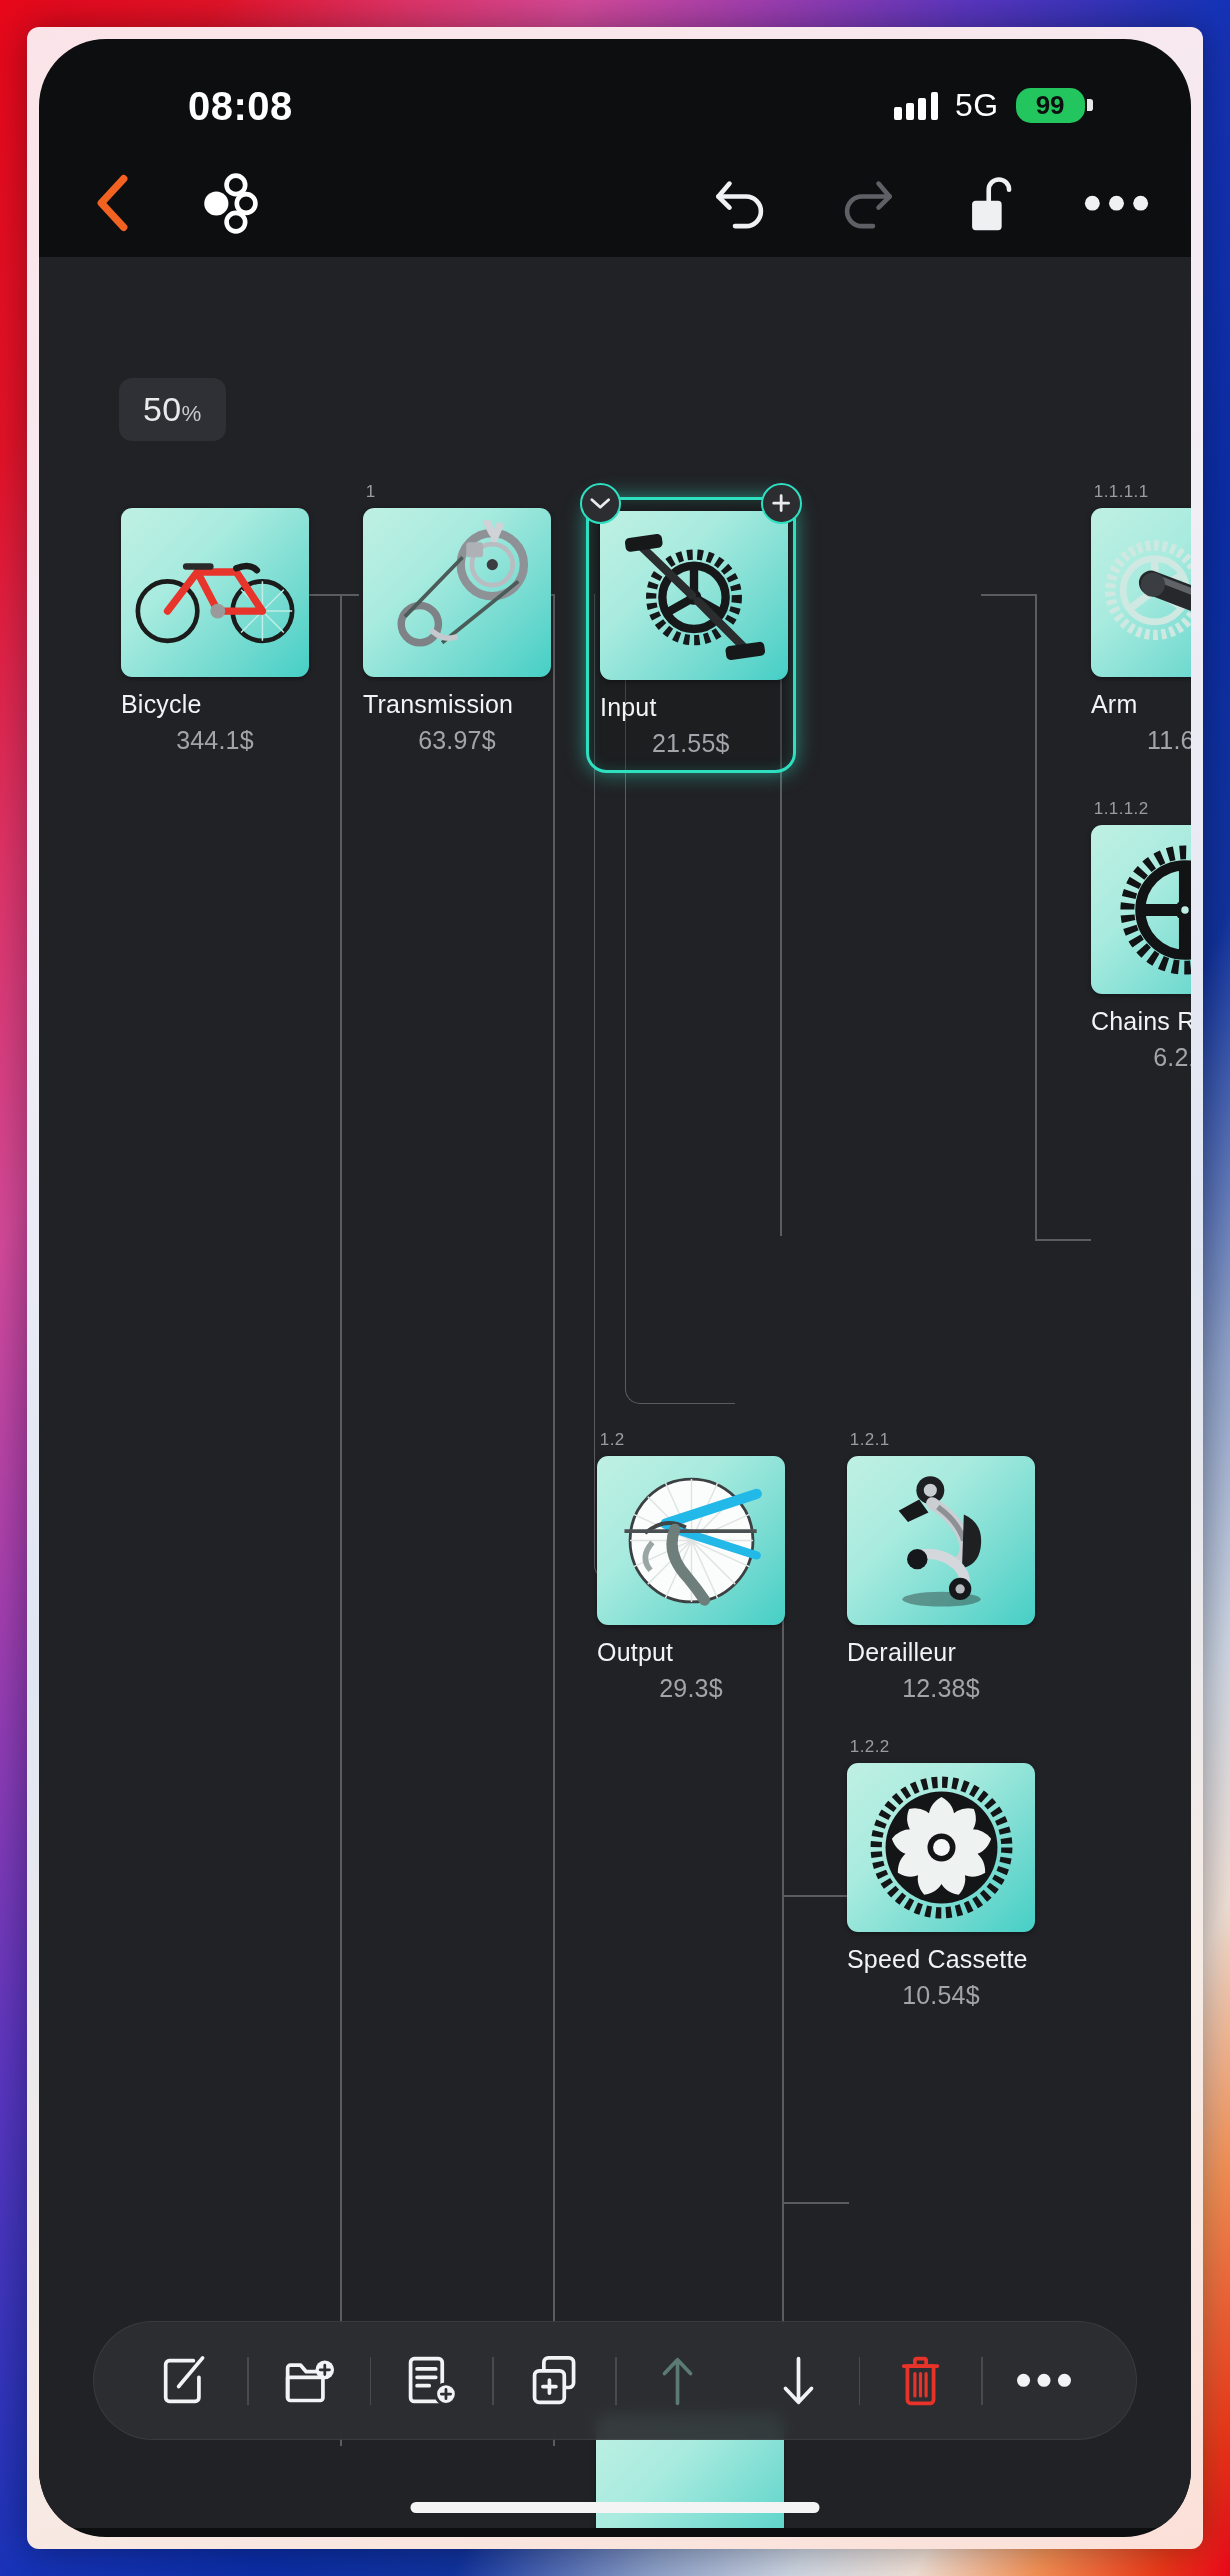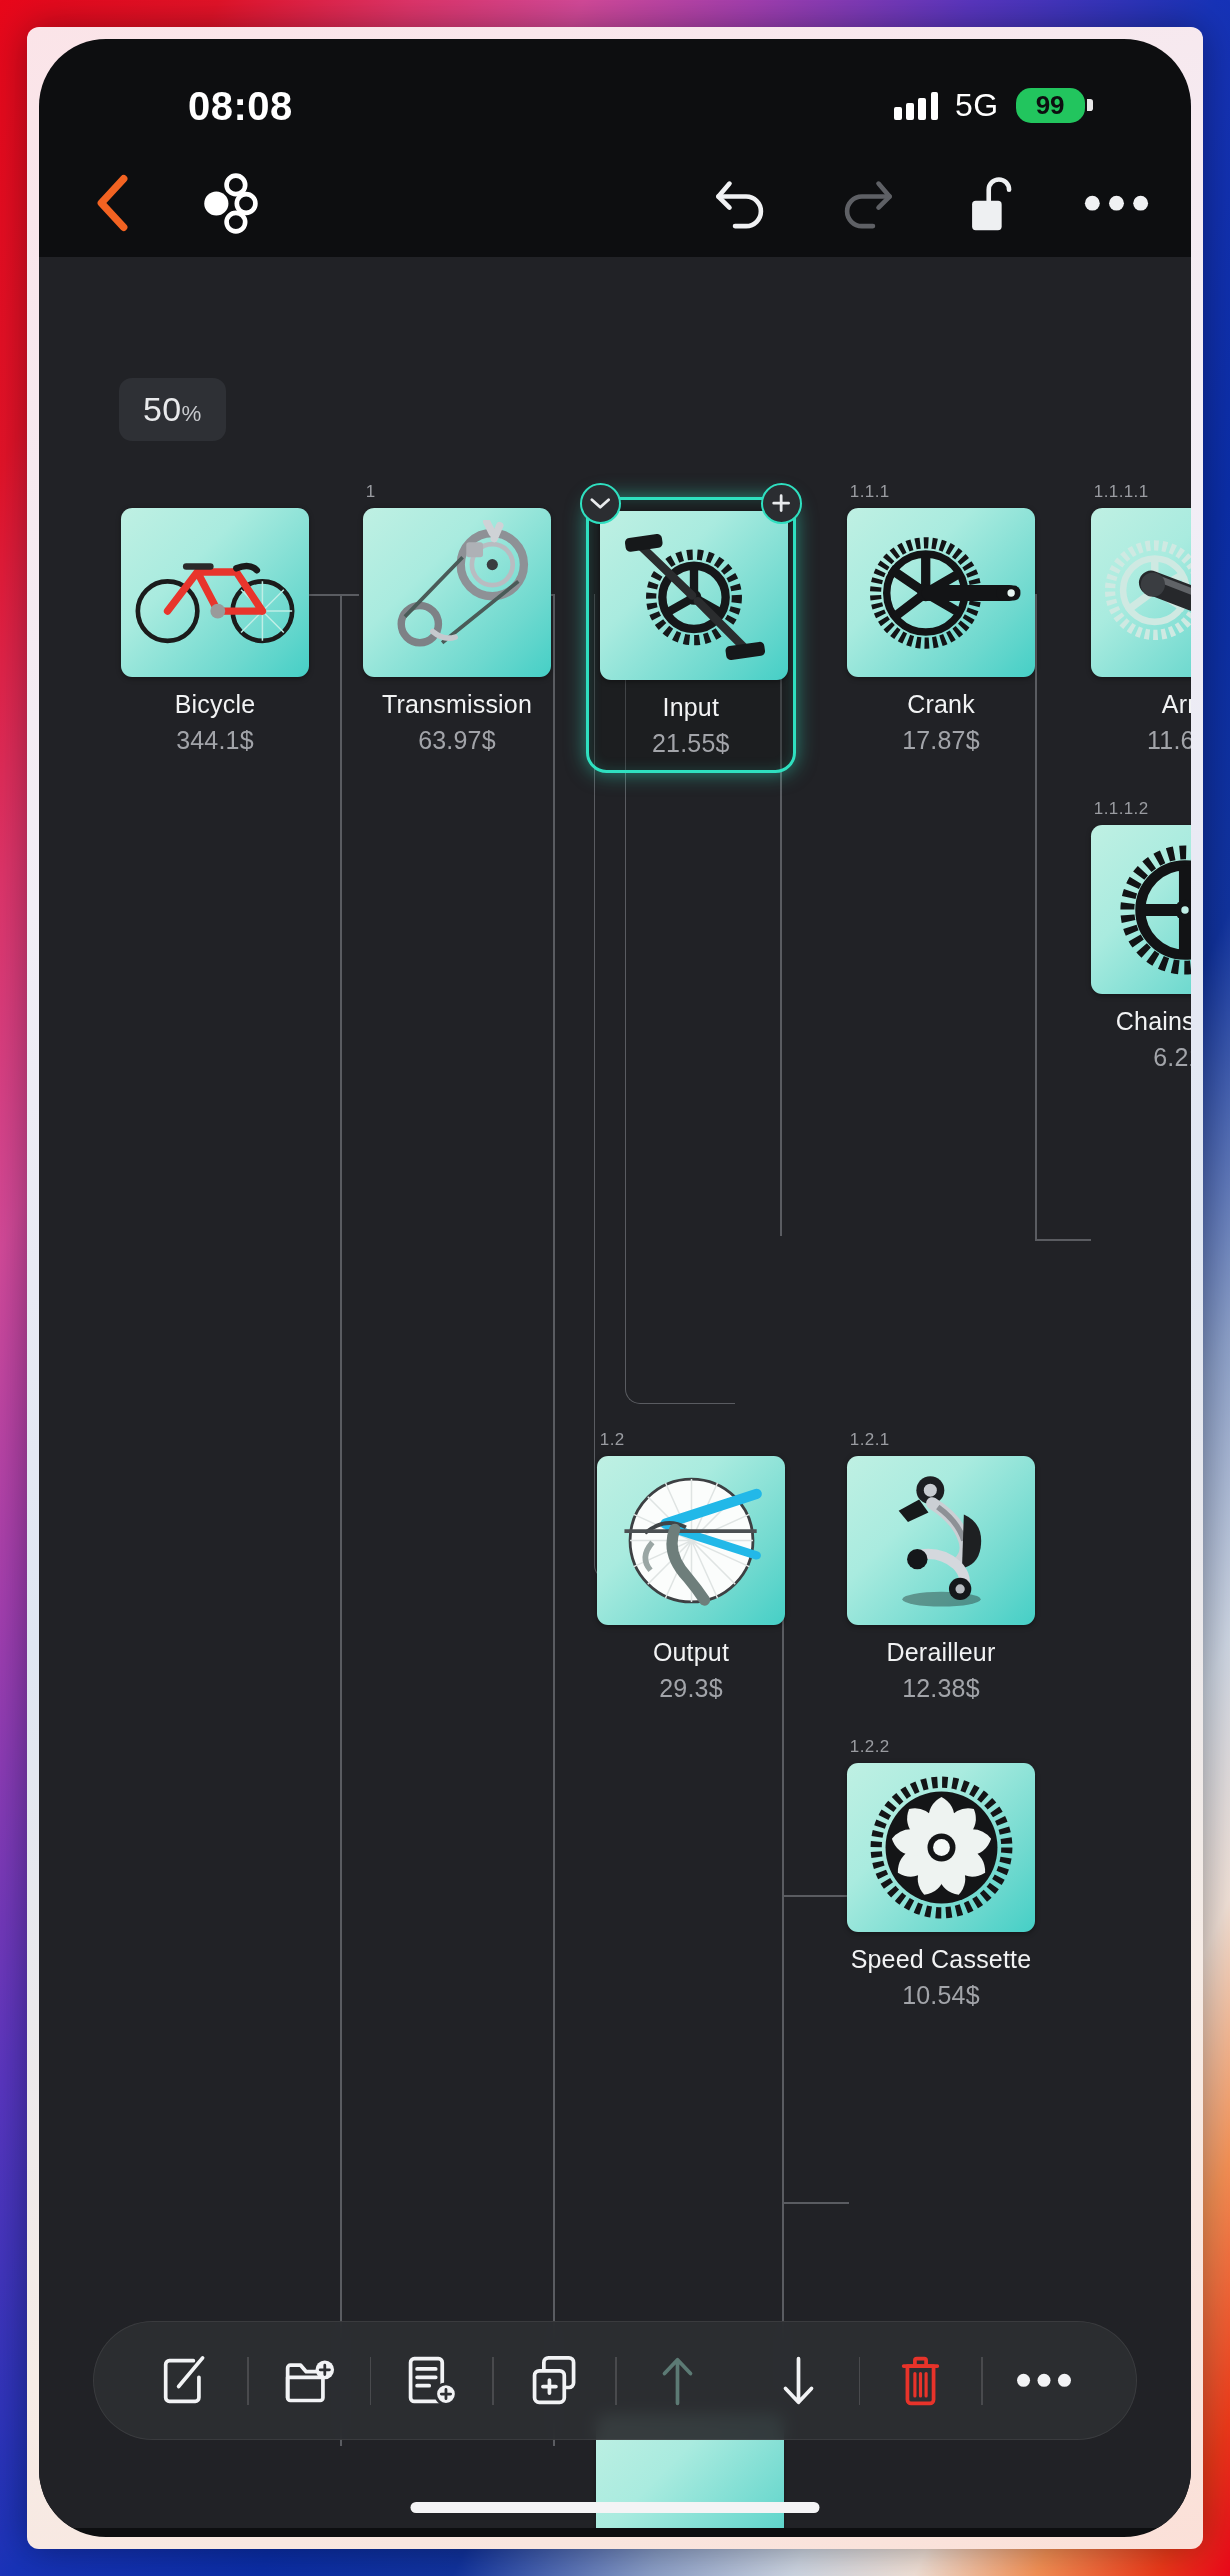--- a/index.html
+++ b/index.html
@@ -133,21 +133,21 @@
   .thumb{
     width:188px; height:169px;
     border-radius:11.2px;
     background:linear-gradient(135deg,#bff0e3 0%,#a9ebdf 35%,#6fd9cf 75%,#45cfc6 100%);
     position:relative; overflow:hidden;
     box-shadow:0 1.9px 5.6px rgba(0,0,0,.35);
     display:flex; align-items:center; justify-content:center;
   }
   .thumb svg{ display:block; }
   .node .nm{
-    text-align:center; color:#f2f3f4;
+    text-align:left; color:#f2f3f4;
     font-size:25px; font-weight:500;
     margin-top:13px; letter-spacing:0.2px;
     white-space:nowrap;
   }
   .node .pr{
     text-align:center; color:#a2a4a9;
     font-size:25px; margin-top:7.4px; letter-spacing:0.2px;
   }
 
   
@@ -378,38 +378,20 @@
           <path d="M30 26 L86 80" stroke="#2a2c2e" stroke-width="9" stroke-linecap="round"></path>
           <rect x="14" y="16" width="40" height="15" rx="5" fill="#16181a" transform="rotate(-8 34 23)"></rect>
           <path d="M92 86 L144 138" stroke="#2a2c2e" stroke-width="9" stroke-linecap="round"></path>
           <rect x="122" y="132" width="42" height="15" rx="5" fill="#16181a" transform="rotate(-8 143 139)"></rect>
         </svg>
       </div>
       <div class="nm">Input</div>
       <div class="pr">21.55$</div>
     </div>
 
-    <div class="node" style="left:808px; top:251px;">
-      <div class="idx">1.1.1</div>
-      <div class="thumb">
-        <svg width="169" height="130" viewBox="0 0 182 140">
-          <circle cx="74" cy="70" r="54" fill="none" stroke="#131416" stroke-width="12" stroke-dasharray="5 4"></circle>
-          <circle cx="74" cy="70" r="42" fill="none" stroke="#131416" stroke-width="8"></circle>
-          <g stroke="#131416" stroke-width="10" fill="none">
-            <path d="M74 28 V70 M74 70 L112 48 M74 70 L112 92 M74 70 L40 96 M74 70 L36 44"></path>
-          </g>
-          <circle cx="74" cy="70" r="9" fill="#131416"></circle>
-          <path d="M78 70 H164" stroke="#131416" stroke-width="17" stroke-linecap="round"></path>
-          <rect x="150" y="62" width="26" height="16" rx="7" fill="#131416"></rect>
-          <circle cx="166" cy="70" r="4" fill="#e8f6f2"></circle>
-        </svg>
-      </div>
-      <div class="nm">Crank</div>
-      <div class="pr">17.87$</div>
-    </div>
 
     <div class="node clipped" style="left:1052px; top:251px;">
       <div class="idx">1.1.1.1</div>
       <div class="thumb">
         <svg width="177" height="140" viewBox="0 0 190 150">
           <circle cx="62" cy="72" r="48" fill="none" stroke="#cfe9e2" stroke-width="11" stroke-dasharray="5 4"></circle>
           <circle cx="62" cy="72" r="34" fill="none" stroke="#cfe9e2" stroke-width="7"></circle>
           <g stroke="#cfe9e2" stroke-width="8" fill="none">
             <path d="M62 38 V72 M62 72 L94 54 M62 72 L94 92 M62 72 L32 94"></path>
           </g>

